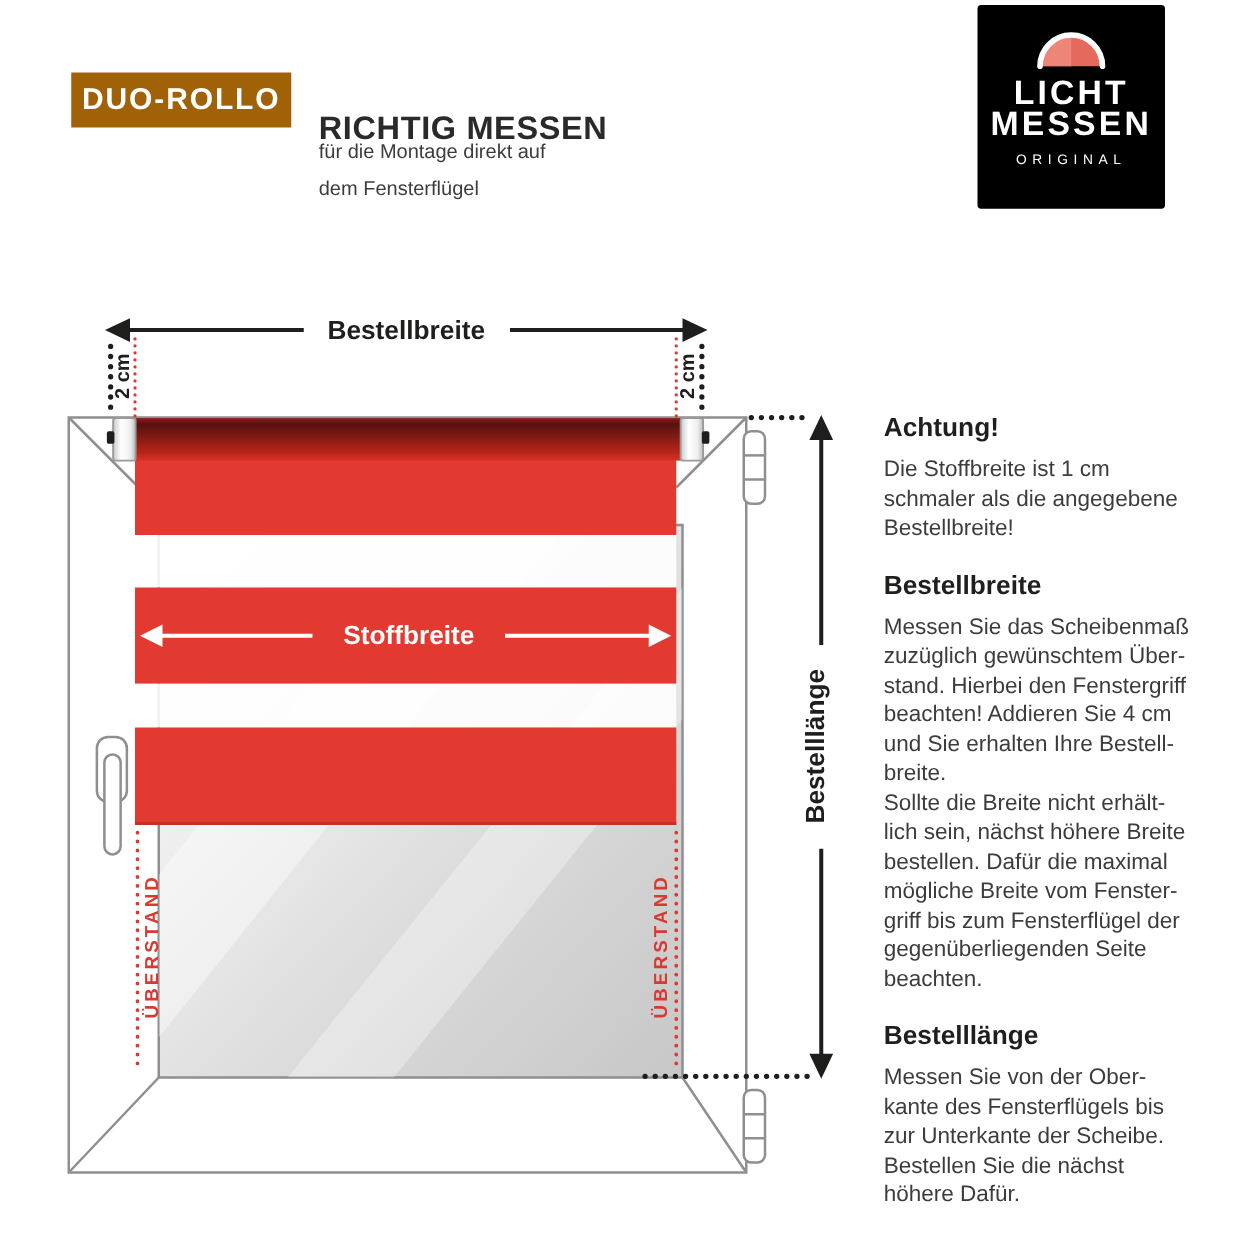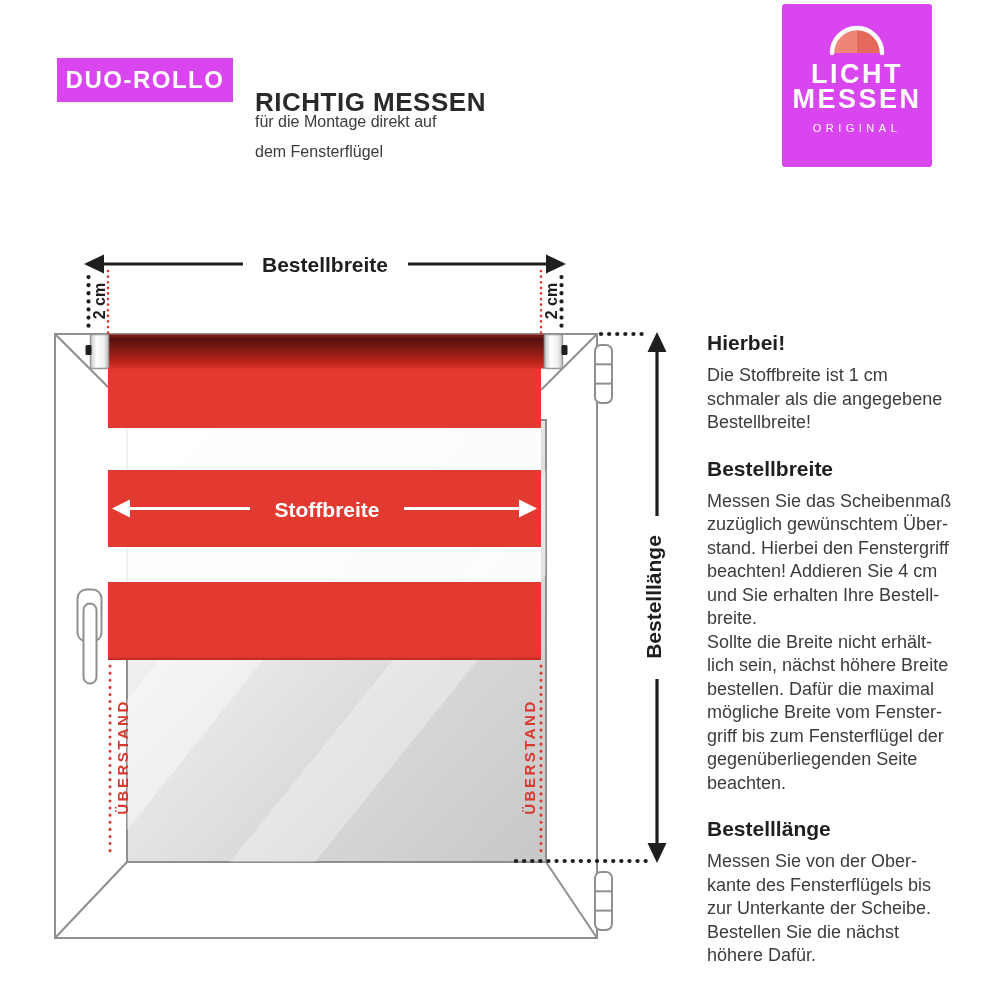--- a/index.html
+++ b/index.html
@@ -1,27 +1,27 @@
 <!DOCTYPE html>
 <html><head>
 <meta charset="utf-8">
 <style>
   html,body{margin:0;padding:0;background:#ffffff;}
   #canvas{position:relative;width:999px;height:999px;background:#ffffff;overflow:hidden;
           font-family:"Liberation Sans",sans-serif;color:#1e1e1d;}
   .abs{position:absolute;}
 
   
-  .badge{left:57px;top:58px;width:176px;height:44px;background:#d946ef;color:#ffffff;
+  .badge{left:57px;top:58px;width:176px;height:44px;background:#a16207;color:#ffffff;
          font-size:24px;font-weight:bold;letter-spacing:1.5px;text-align:center;line-height:44px;}
   .title{left:255px;top:66px;font-size:26px;font-weight:bold;color:#2a2a29;letter-spacing:0.5px;margin-top:21px;}
   .subtitle{left:255px;top:107px;font-size:16px;line-height:30px;color:#3c3c3b;white-space:pre-line;}
 
   
-  .logo{left:782px;top:4px;width:150px;height:163px;background:#d946ef;border-radius:3px;
+  .logo{left:782px;top:4px;width:150px;height:163px;background:#000000;border-radius:3px;
         display:flex;flex-direction:column;align-items:center;}
   .logo-dome{margin-top:16px;}
   .logo-word{color:#ffffff;font-weight:bold;font-size:27px;line-height:25px;letter-spacing:2.5px;}
   .logo-tagline{color:#ffffff;font-size:11px;letter-spacing:4.5px;margin-top:10px;}
 
   
   .info{left:707px;top:330px;width:252px;}
   .info h3{font-size:21px;font-weight:bold;color:#1f1f1e;margin:21px 0 9px 0;line-height:25px;}
   .info h3:first-child{margin-top:0;}
   .info p{font-size:18px;line-height:23.5px;color:#3c3c3b;margin:0;white-space:pre-line;}
@@ -152,21 +152,21 @@
       <path d="M 6 33 A 25 25 0 0 1 56 33 Z" fill="#e5695c"></path>
       <path d="M 6 33 A 25 25 0 0 1 31 8 L 31 33 Z" fill="#ee8b7e" opacity="0.85"></path>
       <path d="M 6 33 A 25 25 0 0 1 56 33" fill="none" stroke="#ffffff" stroke-width="4.5" stroke-linecap="round"></path>
     </svg>
     <div class="logo-word" style="margin-top:6px;">LICHT</div>
     <div class="logo-word">MESSEN</div>
     <div class="logo-tagline">ORIGINAL</div>
   </div>
 
   <div class="abs info">
-    <h3>Hierbei!</h3>
+    <h3>Achtung!</h3>
     <p>Die Stoffbreite ist 1 cm
 schmaler als die angegebene
 Bestellbreite!</p>
     <h3>Bestellbreite</h3>
     <p>Messen Sie das Scheibenmaß
 zuzüglich gewünschtem Über-
 stand. Hierbei den Fenstergriff
 beachten! Addieren Sie 4 cm
 und Sie erhalten Ihre Bestell-
 breite.

